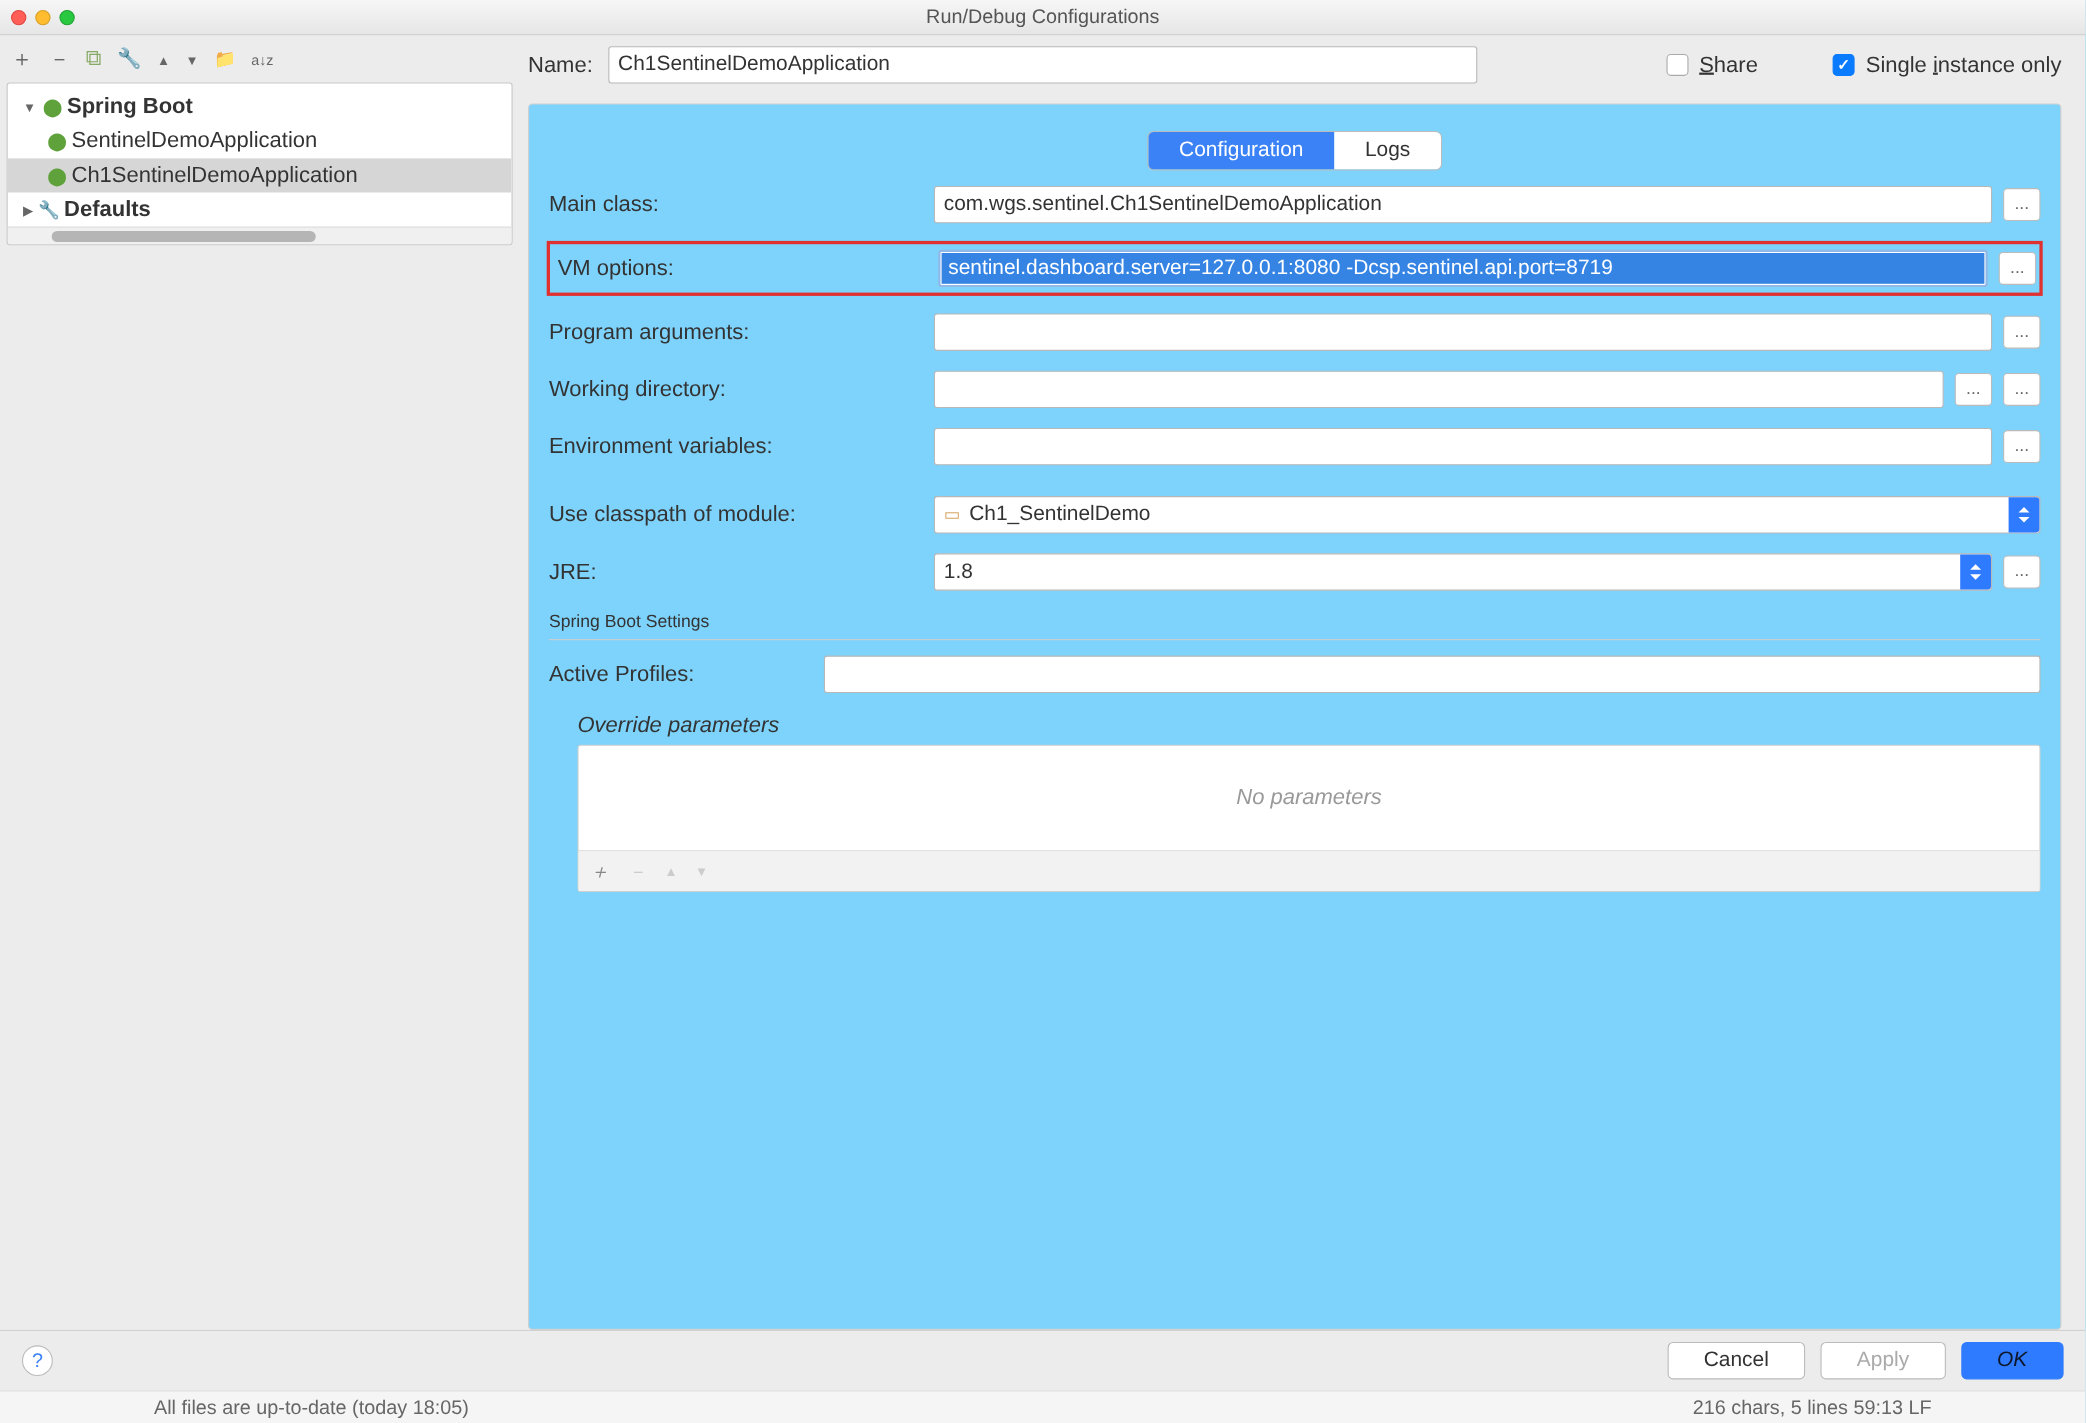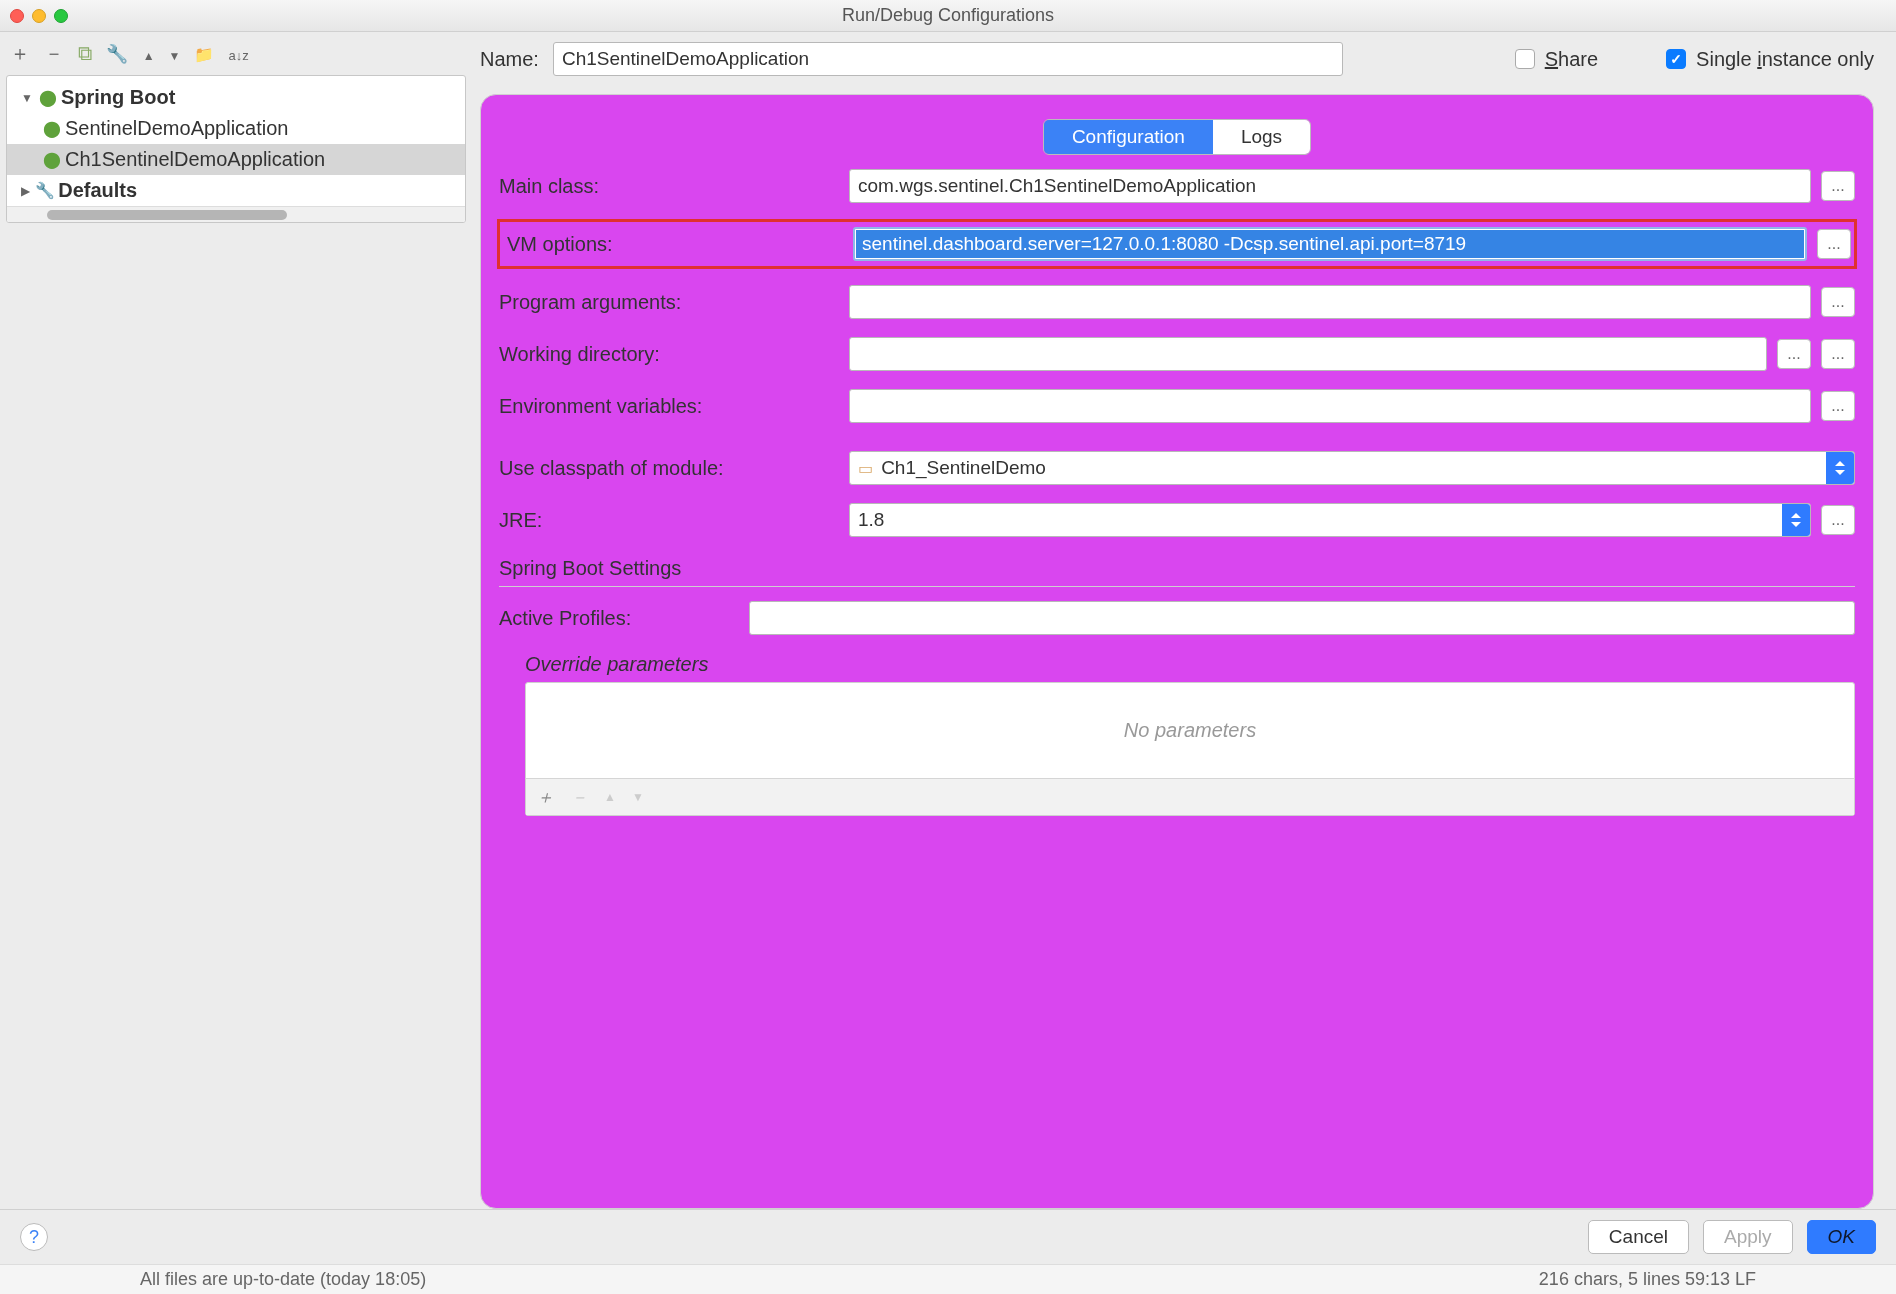--- a/index.html
+++ b/index.html
@@ -67,23 +67,23 @@
 .name-row .input-text { width: 790px; }
 .chk-row { display:flex; align-items:center; gap:10px; font-size:20px;}
 .chkbox { width:20px; height:20px; border:1px solid #aaa; border-radius:4px; background:#fff; display:inline-flex; align-items:center; justify-content:center;}
 .chkbox.checked { background:#0a7bff; border-color:#0a7bff; }
 .chkbox.checked::after { content:"✓"; color:#fff; font-size:14px; font-weight:bold;}
 .tabs { display:flex; justify-content:center; margin: 8px 0 14px 0;}
 .tabseg { display:flex; border:1px solid #bbb; border-radius:6px; overflow:hidden; font-size:19px;}
 .tabseg .tab { padding:6px 28px; background:#fff; cursor:pointer;}
 .tabseg .tab.active { background:#3b82f6; color:#fff;}
 .panel {
-  background:#d946ef;
+  background:#7dd3fc;
   border:1px solid #d0d0d0;
-  border-radius:16px;
+  border-radius:4px;
   padding: 16px 18px 10px 18px;
   flex:1;
   overflow:auto;
 }
 .form-row { display:flex; align-items:center; margin-bottom:18px; gap:10px;}
 .form-row .flabel { width: 340px; font-size:20px;}
 .form-row .input-text { flex:1; }
 .ellipsis-btn {
   width:34px; height:30px; border:1px solid #bbb; border-radius:4px; background:#fff;
   display:flex; align-items:center; justify-content:center; font-size:16px; color:#666; cursor:pointer;
@@ -94,39 +94,39 @@
   position:relative;
 }
 .select .endcap {
   position:absolute; right:0; top:0; bottom:0; width:28px;
   background:#2f7bff; border-radius:0 3px 3px 0;
   display:flex; flex-direction:column; align-items:center; justify-content:center;
 }
 .select .endcap::before{content:"";border:5px solid transparent;border-bottom-color:#fff;margin-bottom:2px;}
 .select .endcap::after{content:"";border:5px solid transparent;border-top-color:#fff;margin-top:2px;}
 .folder-ic { color:#d9a767; font-size:16px;}
-.sect-title { font-size:20px; margin: 20px 0 12px 0;}
+.sect-title { font-size:16px; margin: 20px 0 12px 0;}
 hr.sep { border:none; border-top:1px solid #cfcfcf; margin-top:-6px; margin-bottom:14px;}
 .warn-ic { width:18px; height:18px; border-radius:50%; background:#e05030; color:#fff; display:inline-flex; align-items:center; justify-content:center; font-size:13px; font-weight:bold;}
 .override { border:1px solid #cfcfcf; background:#fff; border-radius:3px; margin-top:6px;}
 .ov-head { display:flex; background:linear-gradient(#fafafa,#eee); border-bottom:1px solid #d5d5d5; font-size:18px; color:#555;}
 .ov-head .col { padding:8px 10px; text-align:center;}
 .ov-head .c1{width:140px; border-right:1px solid #d5d5d5;}
 .ov-head .c2{flex:1; border-right:1px solid #d5d5d5;}
 .ov-head .c3{flex:1;}
 .ov-body { height:96px; display:flex; align-items:center; justify-content:center; color:#999; font-size:20px; border-bottom:1px solid #d5d5d5;}
 .ov-tool { display:flex; gap:16px; padding:6px 10px; font-size:18px; color:#888; background:#f2f2f2;}
 .footer {
   height:55px; border-top:1px solid #d0d0d0;
   display:flex; align-items:center; justify-content:space-between;
   padding: 0 20px; background:#ececec;
 }
 .help-ic{width:28px;height:28px;border:1px solid #bbb;border-radius:50%;display:flex;align-items:center;justify-content:center;color:#3b82f6;font-size:18px;cursor:pointer;background:#fff;}
 .btns{display:flex;gap:14px;}
-.btn{height:34px;padding:0 20px;border:1px solid #bbb;border-radius:5px;background:#fff;font-size:19px;cursor:pointer;display:flex;align-items:center;}
+.btn{height:34px;padding:0 32px;border:1px solid #bbb;border-radius:5px;background:#fff;font-size:19px;cursor:pointer;display:flex;align-items:center;}
 .btn.disabled{color:#aaa;}
 .btn.primary{background:#2f7bff;color:#0f172a;border-color:#2f7bff;font-style:italic;}
 .statusbar{height:30px;background:#f5f5f5;border-top:1px solid #ddd;display:flex;align-items:center;justify-content:space-between;padding:0 140px 0 140px;font-size:18px;color:#666;}
 .red-box { outline: 3px solid #e03030; outline-offset:-1px; }
 u.mn { text-decoration: underline; }
 .ic-plus::before{content:"＋";}
 .ic-minus::before{content:"－";}
 .ic-copy::before{content:"⧉";}
 .ic-wrench::before{content:"🔧";font-size:18px;}
 .ic-up::before{content:"▲";font-size:12px;}

